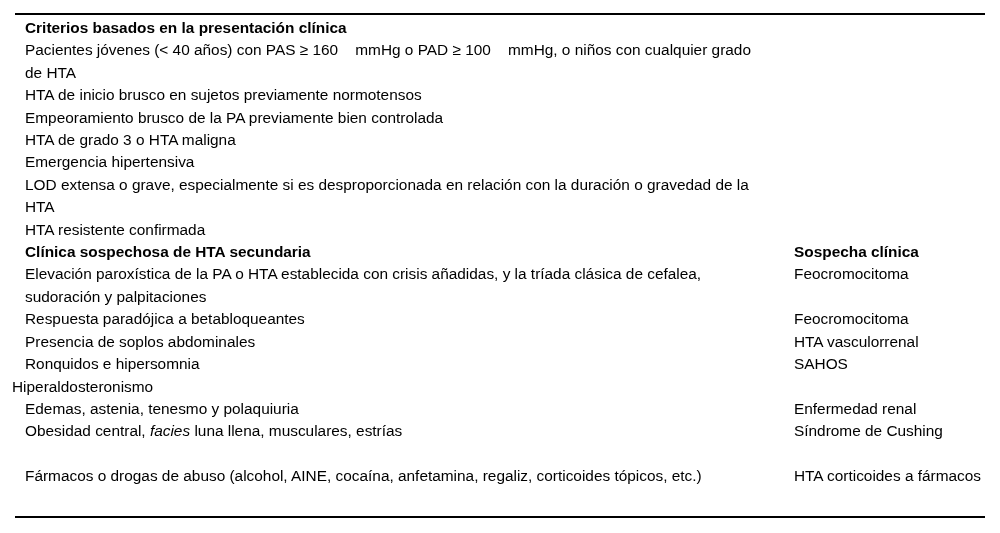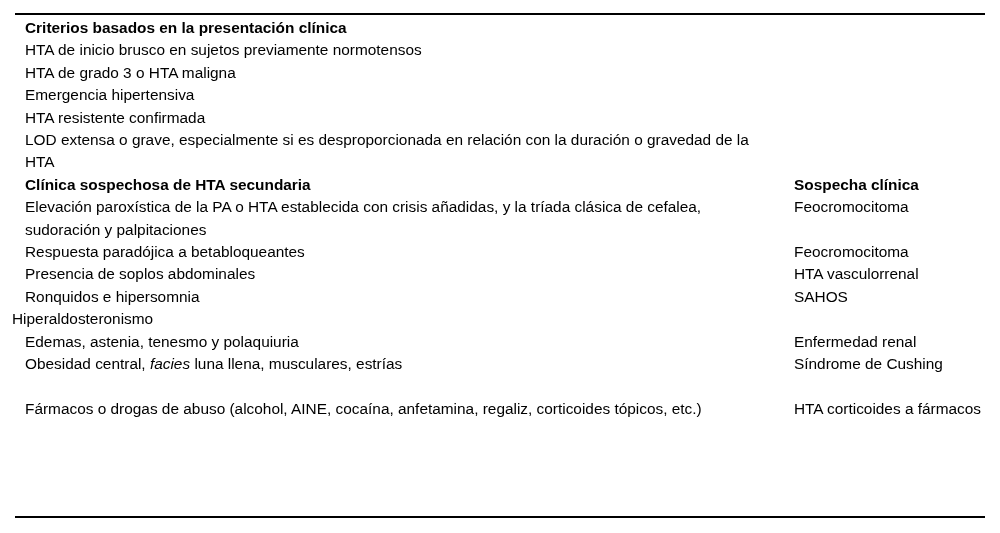--- a/index.html
+++ b/index.html
@@ -99,30 +99,46 @@
 
     <div class="row">
       <div class="col-criterio">
         <div class="cell bold">Criterios basados en la presentación clínica</div>
       </div>
       <div class="col-sospecha">
         <div class="cell"></div>
       </div>
     </div>
 
+    <div class="row">
+      <div class="col-criterio">
+        <div class="cell">Pacientes jóvenes (&lt; 40 años) con PAS ≥ 160    mmHg o PAD ≥ 100    mmHg, o niños con cualquier grado de HTA</div>
+      </div>
+      <div class="col-sospecha">
+        <div class="cell"></div>
+      </div>
+    </div>
 
     <div class="row">
       <div class="col-criterio">
         <div class="cell">HTA de inicio brusco en sujetos previamente normotensos</div>
       </div>
       <div class="col-sospecha">
         <div class="cell"></div>
       </div>
     </div>
 
+    <div class="row">
+      <div class="col-criterio">
+        <div class="cell">Empeoramiento brusco de la PA previamente bien controlada</div>
+      </div>
+      <div class="col-sospecha">
+        <div class="cell"></div>
+      </div>
+    </div>
 
     <div class="row">
       <div class="col-criterio">
         <div class="cell">HTA de grado 3 o HTA maligna</div>
       </div>
       <div class="col-sospecha">
         <div class="cell"></div>
       </div>
     </div>
 
@@ -130,30 +146,30 @@
       <div class="col-criterio">
         <div class="cell">Emergencia hipertensiva</div>
       </div>
       <div class="col-sospecha">
         <div class="cell"></div>
       </div>
     </div>
 
     <div class="row">
       <div class="col-criterio">
+        <div class="cell">LOD extensa o grave, especialmente si es desproporcionada en relación con la duración o gravedad de la HTA</div>
+      </div>
+      <div class="col-sospecha">
+        <div class="cell"></div>
+      </div>
+    </div>
+
+    <div class="row">
+      <div class="col-criterio">
         <div class="cell">HTA resistente confirmada</div>
-      </div>
-      <div class="col-sospecha">
-        <div class="cell"></div>
-      </div>
-    </div>
-
-    <div class="row">
-      <div class="col-criterio">
-        <div class="cell">LOD extensa o grave, especialmente si es desproporcionada en relación con la duración o gravedad de la HTA</div>
       </div>
       <div class="col-sospecha">
         <div class="cell"></div>
       </div>
     </div>
 
     <div class="row">
       <div class="col-criterio">
         <div class="cell bold">Clínica sospechosa de HTA secundaria</div>
       </div>

